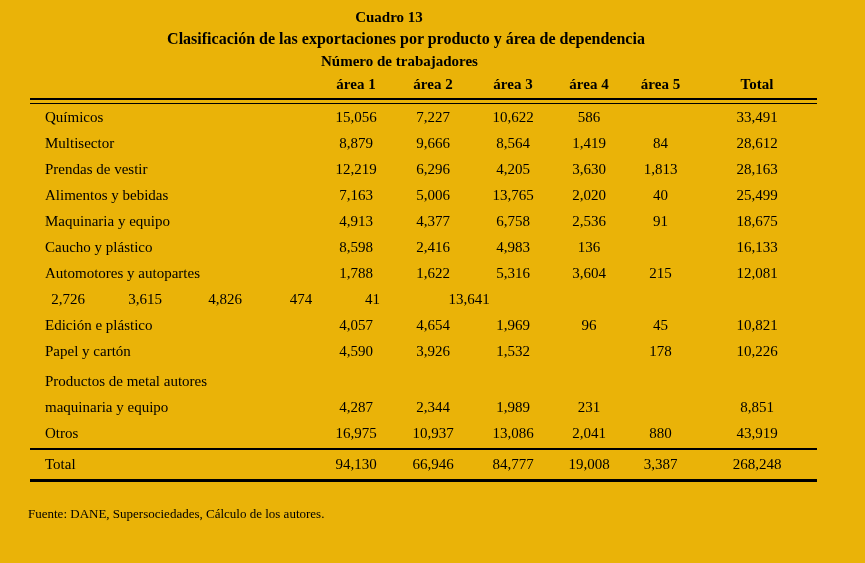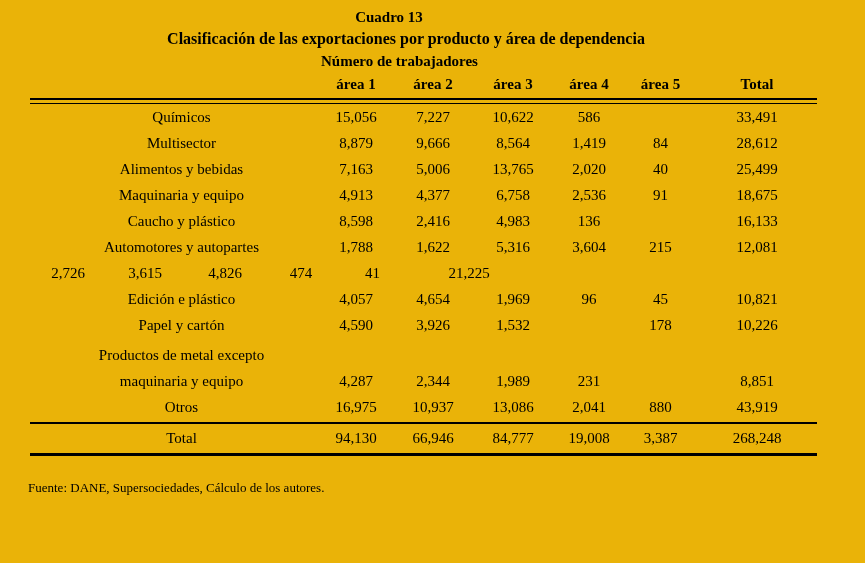--- a/index.html
+++ b/index.html
@@ -38,21 +38,20 @@
   .row {
     display: flex;
     align-items: center;
     height: 26px;
   }
   .lcell {
     width: 288px;
     padding-left: 15px;
     box-sizing: border-box;
     white-space: nowrap;
-    text-align: center;
   }
   .vcell { text-align: center; box-sizing: border-box; }
   .c0 { width: 76px; }
   .c1 { width: 78px; }
   .c2 { width: 82px; }
   .c3 { width: 70px; }
   .c4 { width: 73px; }
   .c5 { width: 120px; }
 
   .double-rule {
@@ -108,20 +107,29 @@
     <div class="row">
       <div class="lcell">Multisector</div>
       <div class="vcell c0">8,879</div>
       <div class="vcell c1">9,666</div>
       <div class="vcell c2">8,564</div>
       <div class="vcell c3">1,419</div>
       <div class="vcell c4">84</div>
       <div class="vcell c5">28,612</div>
     </div>
 
+    <div class="row">
+      <div class="lcell">Prendas de vestir</div>
+      <div class="vcell c0">12,219</div>
+      <div class="vcell c1">6,296</div>
+      <div class="vcell c2">4,205</div>
+      <div class="vcell c3">3,630</div>
+      <div class="vcell c4">1,813</div>
+      <div class="vcell c5">28,163</div>
+    </div>
 
     <div class="row">
       <div class="lcell">Alimentos y bebidas</div>
       <div class="vcell c0">7,163</div>
       <div class="vcell c1">5,006</div>
       <div class="vcell c2">13,765</div>
       <div class="vcell c3">2,020</div>
       <div class="vcell c4">40</div>
       <div class="vcell c5">25,499</div>
     </div>
@@ -156,21 +164,21 @@
       <div class="vcell c4">215</div>
       <div class="vcell c5">12,081</div>
     </div>
 
     <div class="row">
       <div class="vcell c0">2,726</div>
       <div class="vcell c1">3,615</div>
       <div class="vcell c2">4,826</div>
       <div class="vcell c3">474</div>
       <div class="vcell c4">41</div>
-      <div class="vcell c5">21,225</div>
+      <div class="vcell c5">13,641</div>
     </div>
 
     <div class="row">
       <div class="lcell">Edición e plástico</div>
       <div class="vcell c0">4,057</div>
       <div class="vcell c1">4,654</div>
       <div class="vcell c2">1,969</div>
       <div class="vcell c3">96</div>
       <div class="vcell c4">45</div>
       <div class="vcell c5">10,821</div>
@@ -181,21 +189,21 @@
       <div class="vcell c0">4,590</div>
       <div class="vcell c1">3,926</div>
       <div class="vcell c2">1,532</div>
       <div class="vcell c3"></div>
       <div class="vcell c4">178</div>
       <div class="vcell c5">10,226</div>
     </div>
 
     <div class="metal-block">
       <div class="row">
-        <div class="lcell">Productos de metal excepto</div>
+        <div class="lcell">Productos de metal autores</div>
         <div class="vcell c0"></div>
         <div class="vcell c1"></div>
         <div class="vcell c2"></div>
         <div class="vcell c3"></div>
         <div class="vcell c4"></div>
         <div class="vcell c5"></div>
       </div>
       <div class="row">
         <div class="lcell">maquinaria y equipo</div>
         <div class="vcell c0">4,287</div>

